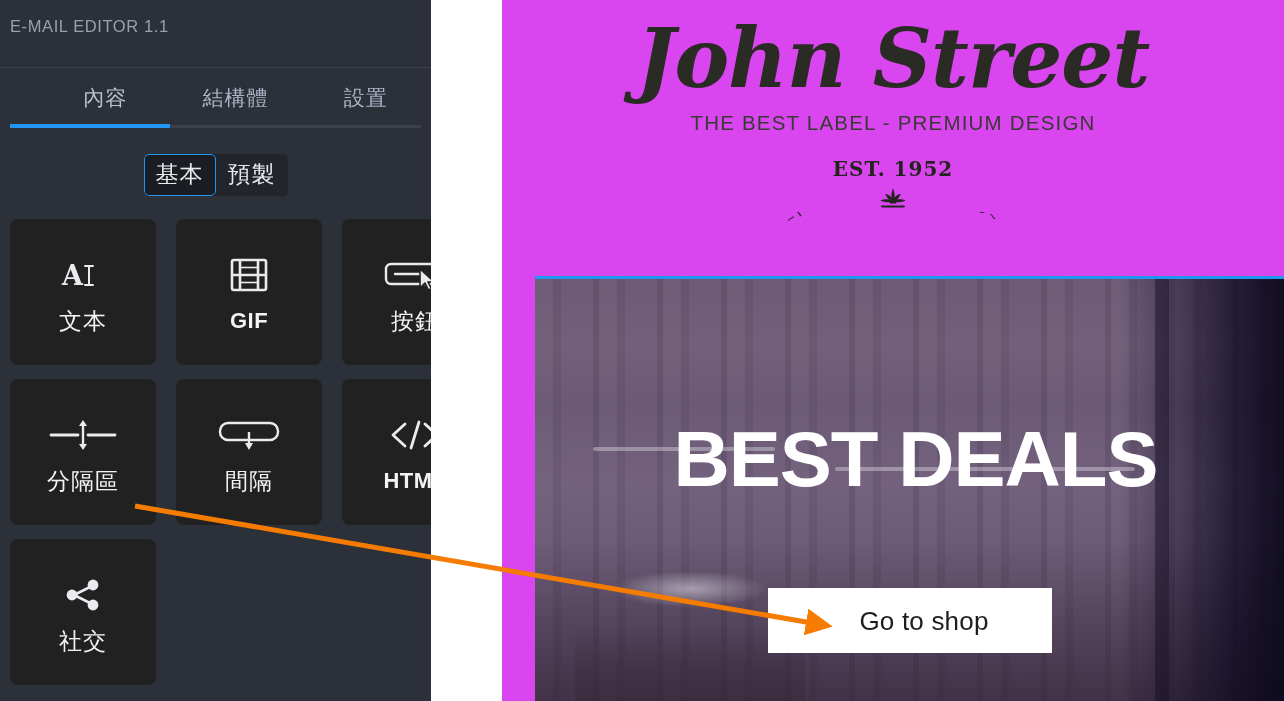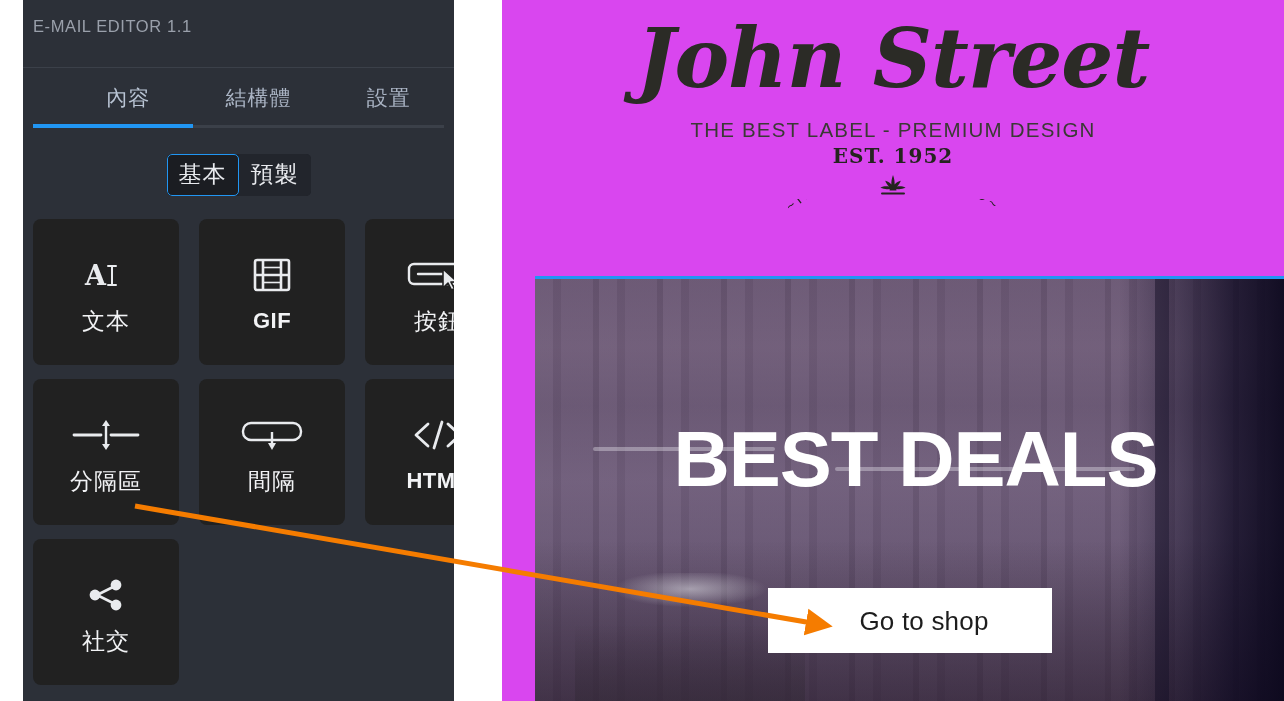--- a/index.html
+++ b/index.html
@@ -18,21 +18,20 @@
 
   
   #sidebar {
     position: absolute;
     left: 0; top: 0;
     width: 431px;
     height: 701px;
     background: #2c3038;
     box-sizing: border-box;
     overflow: hidden;
-    margin-left: 23px;
   }
   #app-header {
     height: 68px;
     box-sizing: border-box;
     padding: 16px 0 0 10px;
     border-bottom: 1px solid #3b4049;
   }
   #app-title {
     color: #9aa0ab;
     font-size: 16.5px;
@@ -172,30 +171,30 @@
     color: #2b2b26;
     letter-spacing: -1px;
     white-space: nowrap;
   }
   #logo-tagline {
     font-size: 20.5px;
     line-height: 26px;
     letter-spacing: 1.2px;
     color: #3a3a34;
     white-space: nowrap;
-    margin-top: 13px;
+    margin-top: 6px;
   }
   #logo-est {
     font-family: "DejaVu Serif", serif;
     font-weight: 700;
     font-size: 20px;
     line-height: 26px;
     letter-spacing: 1px;
     color: #24241f;
-    margin-top: 0;
+    margin-top: 20px;
   }
   #logo-ornament {
     margin-top: 6px;
     color: #24241f;
     line-height: 0;
   }
   #logo-motto {
     margin-top: 2px;
     line-height: 0;
   }

